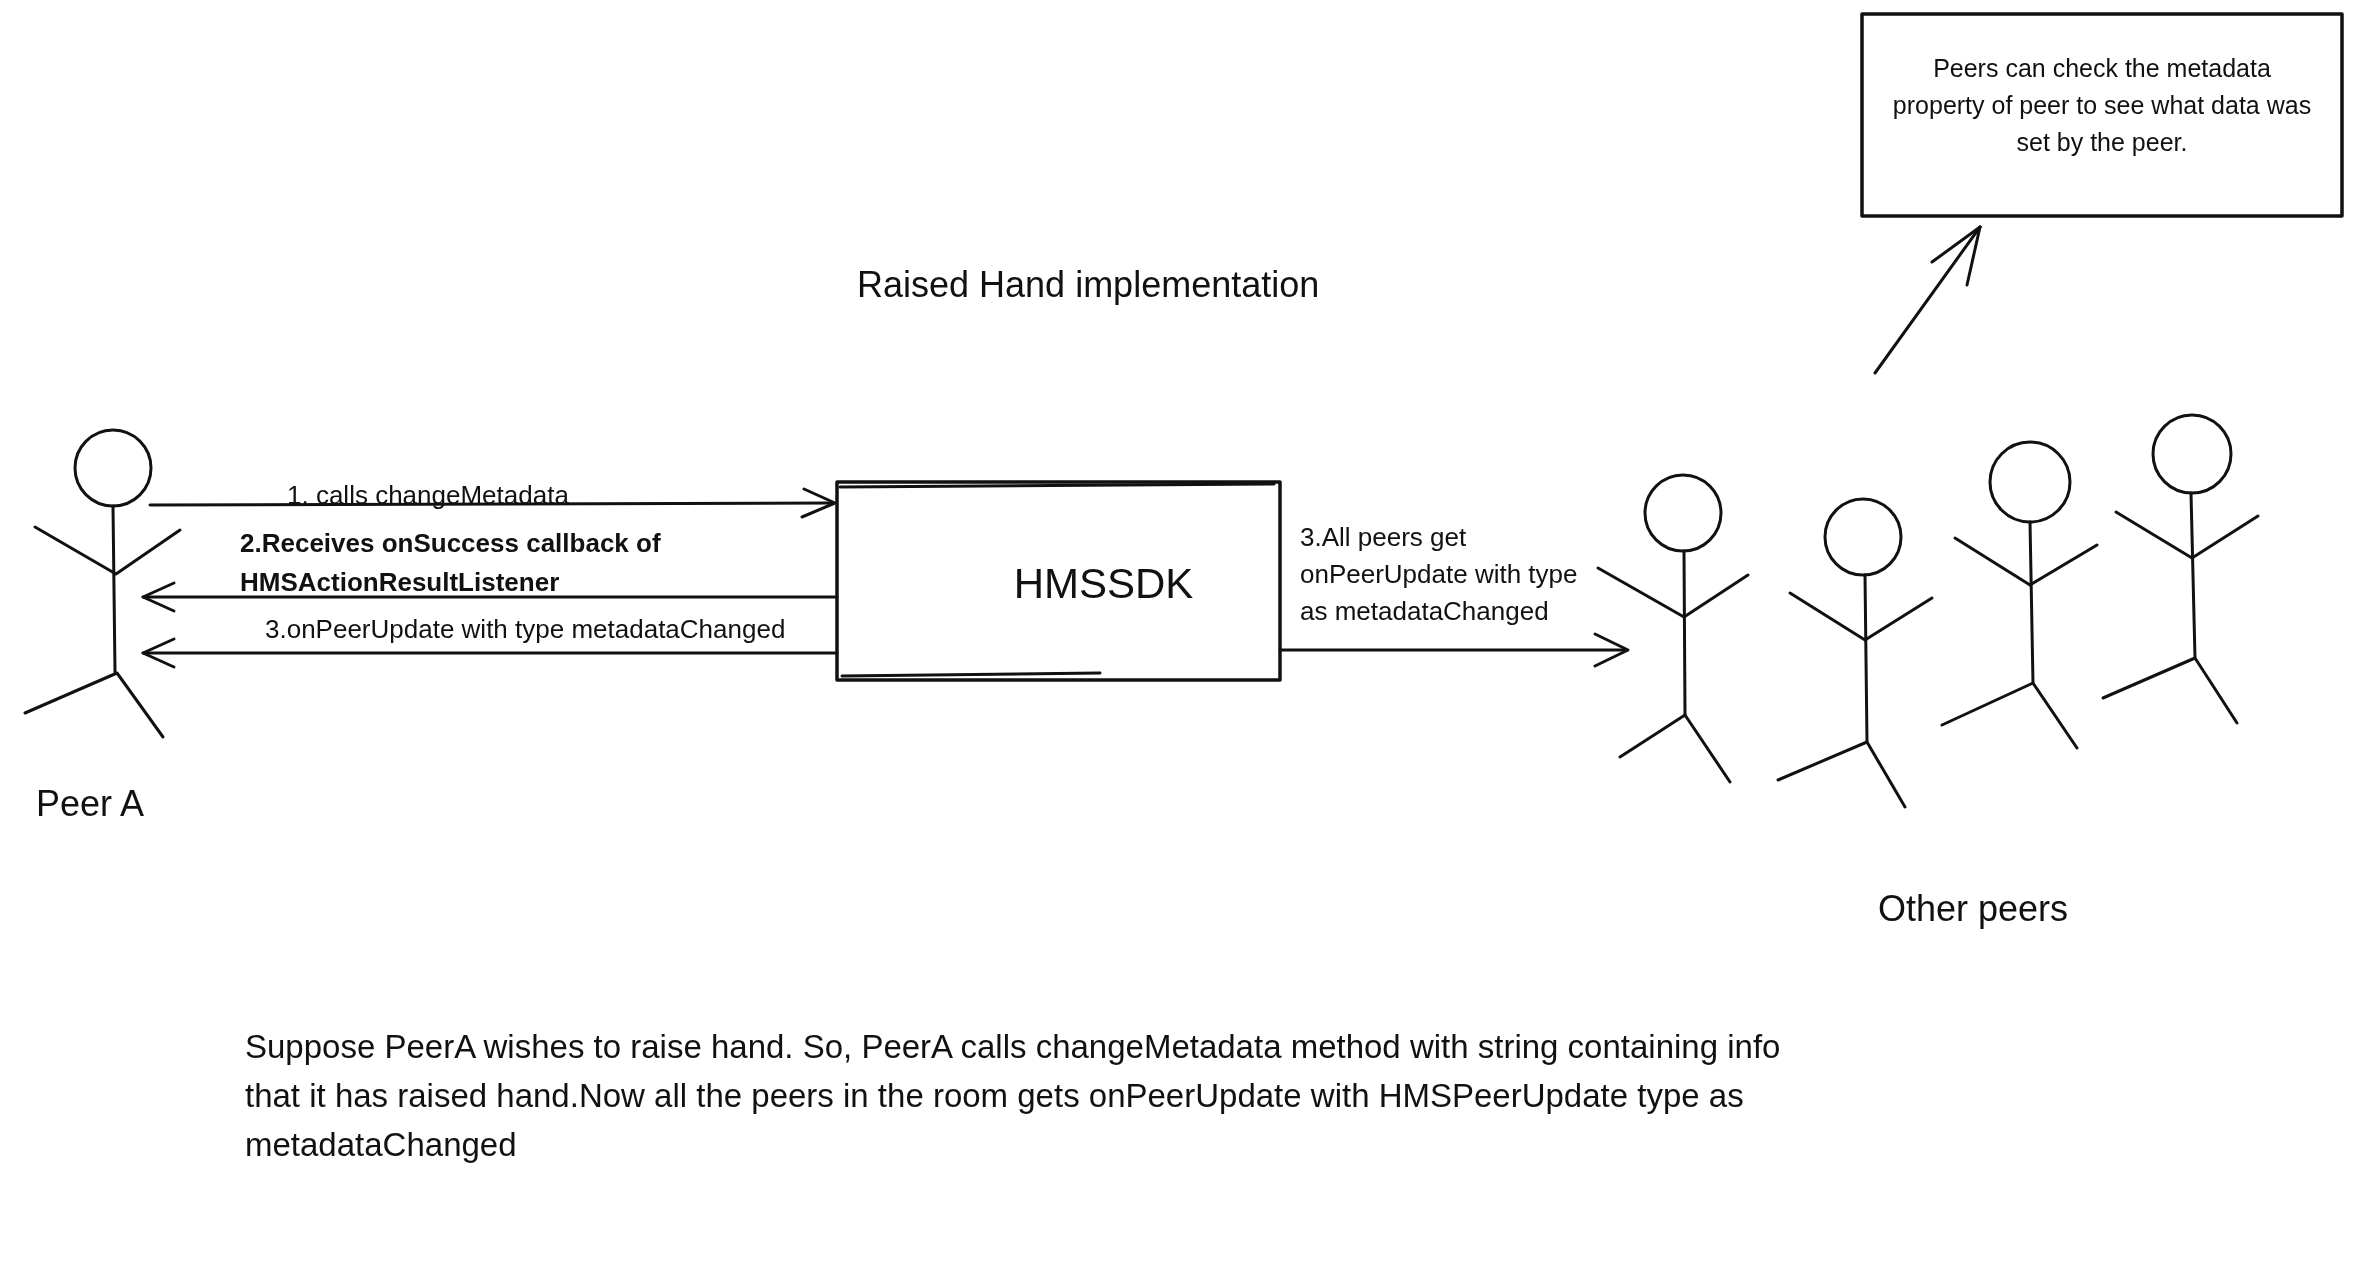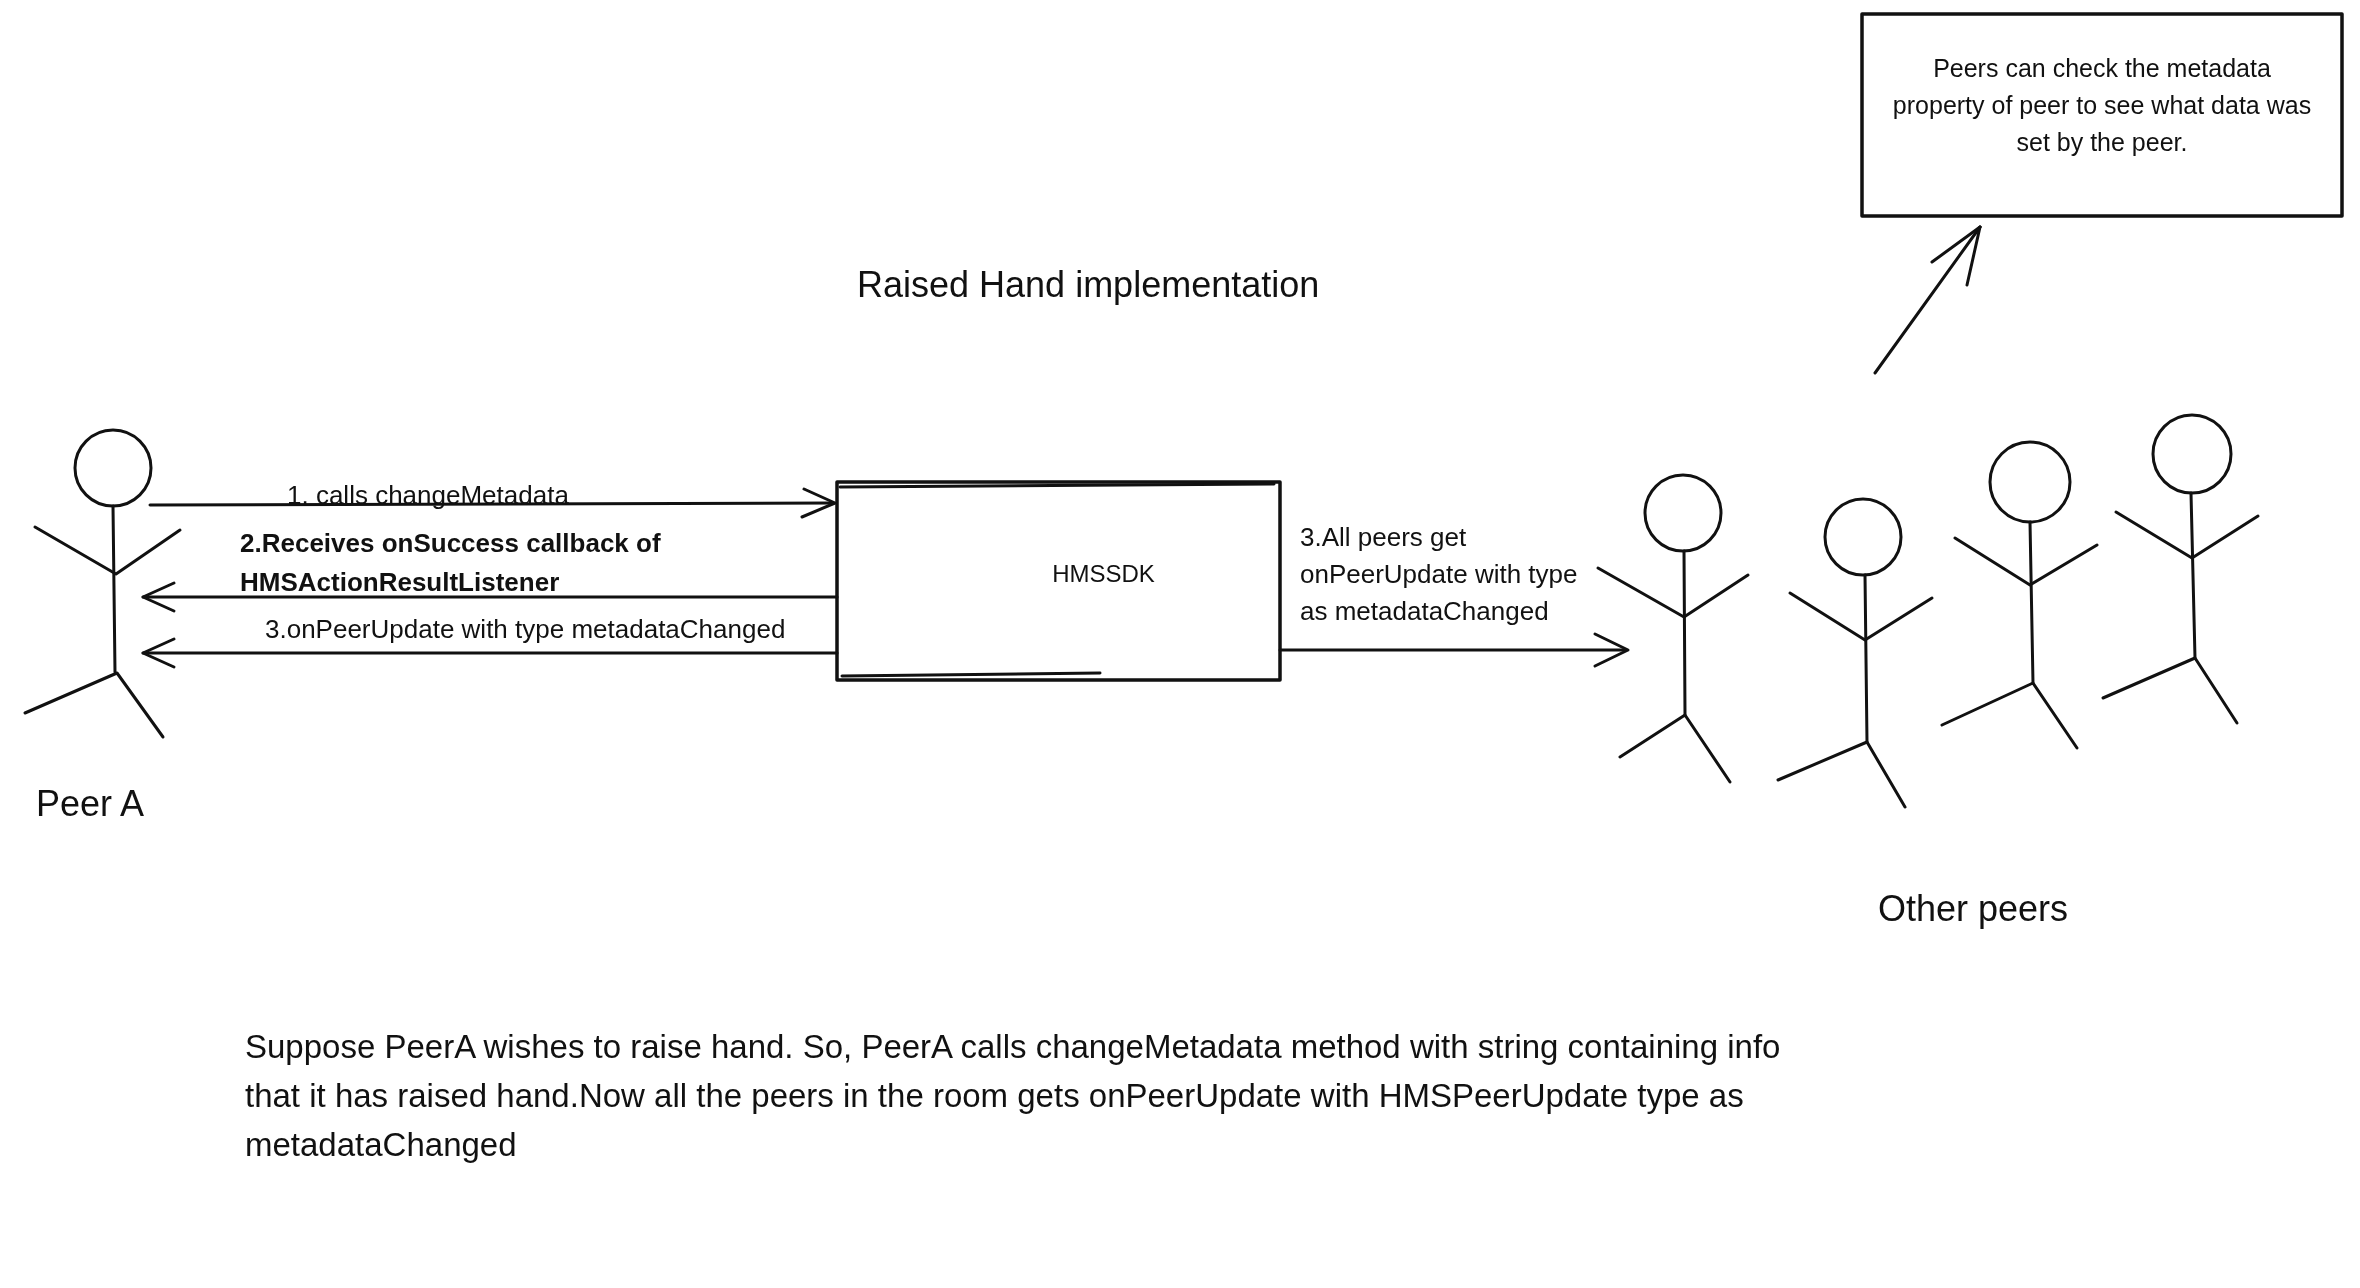--- a/index.html
+++ b/index.html
@@ -45,21 +45,21 @@
     text-align: center;
     font-size: 25px;
     line-height: 37px;
     white-space: normal;
   }
   .note-text span { display: block; }
   .sdk-label {
     left: 837px; top: 560px;
     width: 533px;
     text-align: center;
-    font-size: 24px;
+    font-size: 42px;
   }
   .msg { font-size: 26px; }
   .msg1 { left: 287px; top: 468px; margin-top: 12px; }
   .msg2 { left: 240px; top: 524px; line-height: 39px; font-weight: bold; }
   .msg2 span { display: block; }
   .msg3 { left: 265px; top: 614px; }
   .msg4 { left: 1300px; top: 519px; line-height: 37px; }
   .msg4 span { display: block; }
   .peer-a-label { left: 22px; top: 783px; font-size: 36px; margin-left: 14px; }
   .other-peers-label { left: 1878px; top: 888px; font-size: 36px; }

